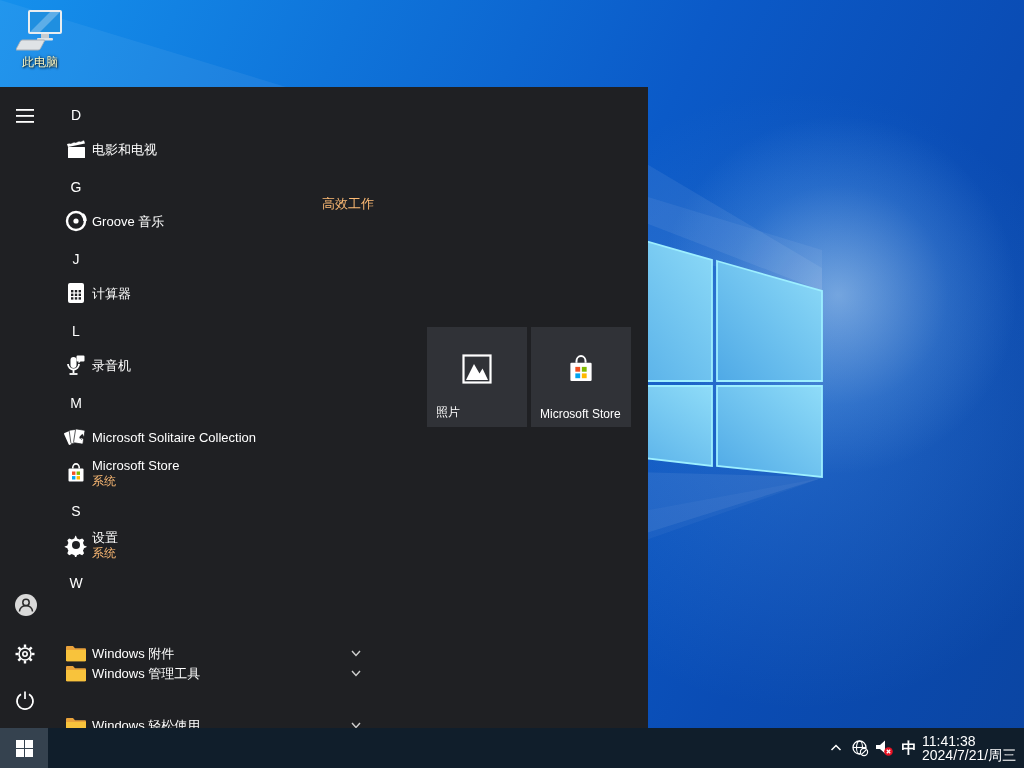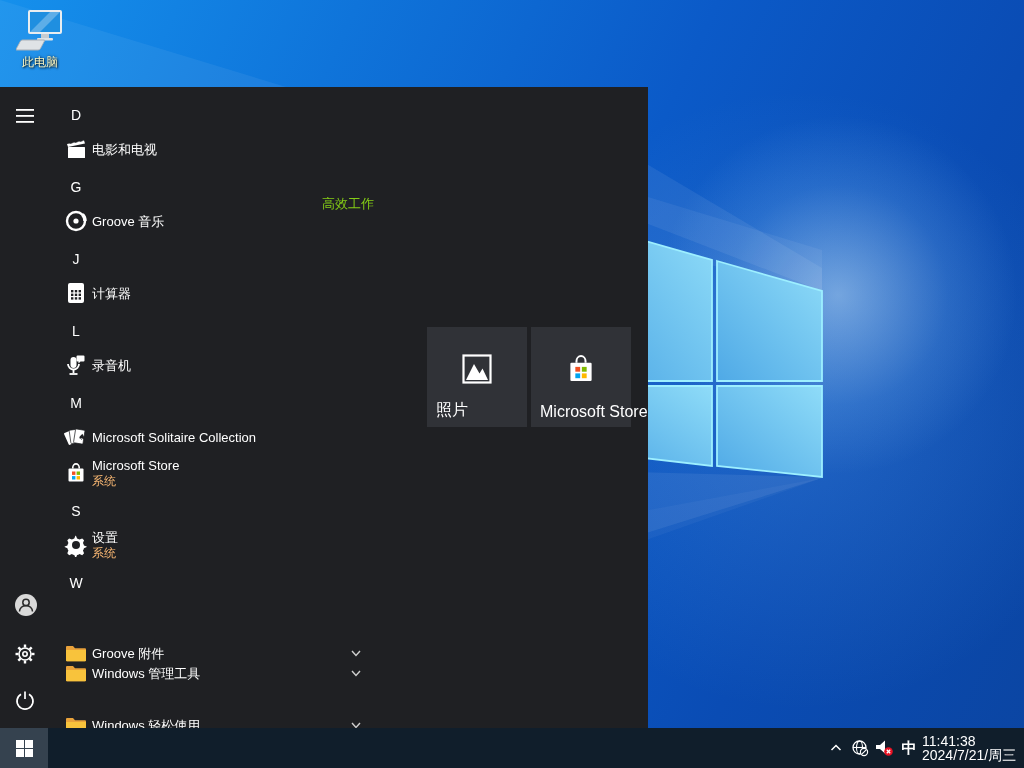--- a/index.html
+++ b/index.html
@@ -31,24 +31,24 @@
   .letter-row { position:absolute; left:64px; height:36px; width:24px;
     display:flex; align-items:center; justify-content:center;
     color:#fff; font-size:14px; }
   .app-row { position:absolute; left:64px; height:36px; display:flex; align-items:center; }
   .app-row.two-line { height:44px; }
   .app-icon { width:24px; height:24px; flex:0 0 24px; }
   .app-text { margin-left:4px; color:#fff; font-size:13px; line-height:15px; white-space:nowrap; }
   .app-sub { color:#fdba74; font-size:12px; line-height:14px; }
   .chev { position:absolute; left:286px; width:12px; height:12px; }
 
-  .tiles-header { position:absolute; left:322px; top:108px; color:#84cc16; font-size:13px; }
+  .tiles-header { position:absolute; left:322px; top:108px; color:#fdba74; font-size:13px; }
   .tile { position:absolute; top:240px; width:100px; height:100px; background:#303237;
     cursor:pointer; }
-  .tile .tlabel { position:absolute; left:9px; bottom:6px; color:#fff; font-size:16px; white-space:nowrap; }
+  .tile .tlabel { position:absolute; left:9px; bottom:6px; color:#fff; font-size:12px; white-space:nowrap; }
   .tile .ticon { position:absolute; left:50%; top:42%; transform:translate(-50%,-50%); }
   .tile-photos { left:427px; }
   .tile-store { left:531px; }
 
   
   .taskbar { position:absolute; left:0; bottom:0; width:1024px; height:40px;
     background:#101e2b; z-index:10; display:flex; align-items:center; }
   .start-btn { width:48px; height:40px; background:#35424f;
     display:flex; align-items:center; justify-content:center; cursor:pointer; }
   .tray { position:absolute; right:0; top:0; height:40px; display:flex; align-items:center; }
@@ -246,21 +246,21 @@
   </div>
 
   <div class="letter-row" style="top:478px">W</div>
 
 
   <div class="app-row" style="top:548px">
     <svg class="app-icon" viewBox="0 0 24 24">
       <path d="M2,6 a1,1 0 0 1 1,-1 h6 l2,2.2 h10 a1,1 0 0 1 1,1 v11 a1,1 0 0 1 -1,1 h-18 a1,1 0 0 1 -1,-1 z" fill="#e9a23b"></path>
       <path d="M2,9 h20 v10.2 a1,1 0 0 1 -1,1 h-18 a1,1 0 0 1 -1,-1 z" fill="#f8c33c"></path>
     </svg>
-    <span class="app-text">Groove 附件</span>
+    <span class="app-text">Windows 附件</span>
     <svg class="chev" viewBox="0 0 12 12">
       <polyline points="2,4 6,8.5 10,4" fill="none" stroke="#cfcfcf" stroke-width="1.4"></polyline>
     </svg>
   </div>
 
   <div class="app-row" style="top:568px">
     <svg class="app-icon" viewBox="0 0 24 24">
       <path d="M2,6 a1,1 0 0 1 1,-1 h6 l2,2.2 h10 a1,1 0 0 1 1,1 v11 a1,1 0 0 1 -1,1 h-18 a1,1 0 0 1 -1,-1 z" fill="#e9a23b"></path>
       <path d="M2,9 h20 v10.2 a1,1 0 0 1 -1,1 h-18 a1,1 0 0 1 -1,-1 z" fill="#f8c33c"></path>
     </svg>

